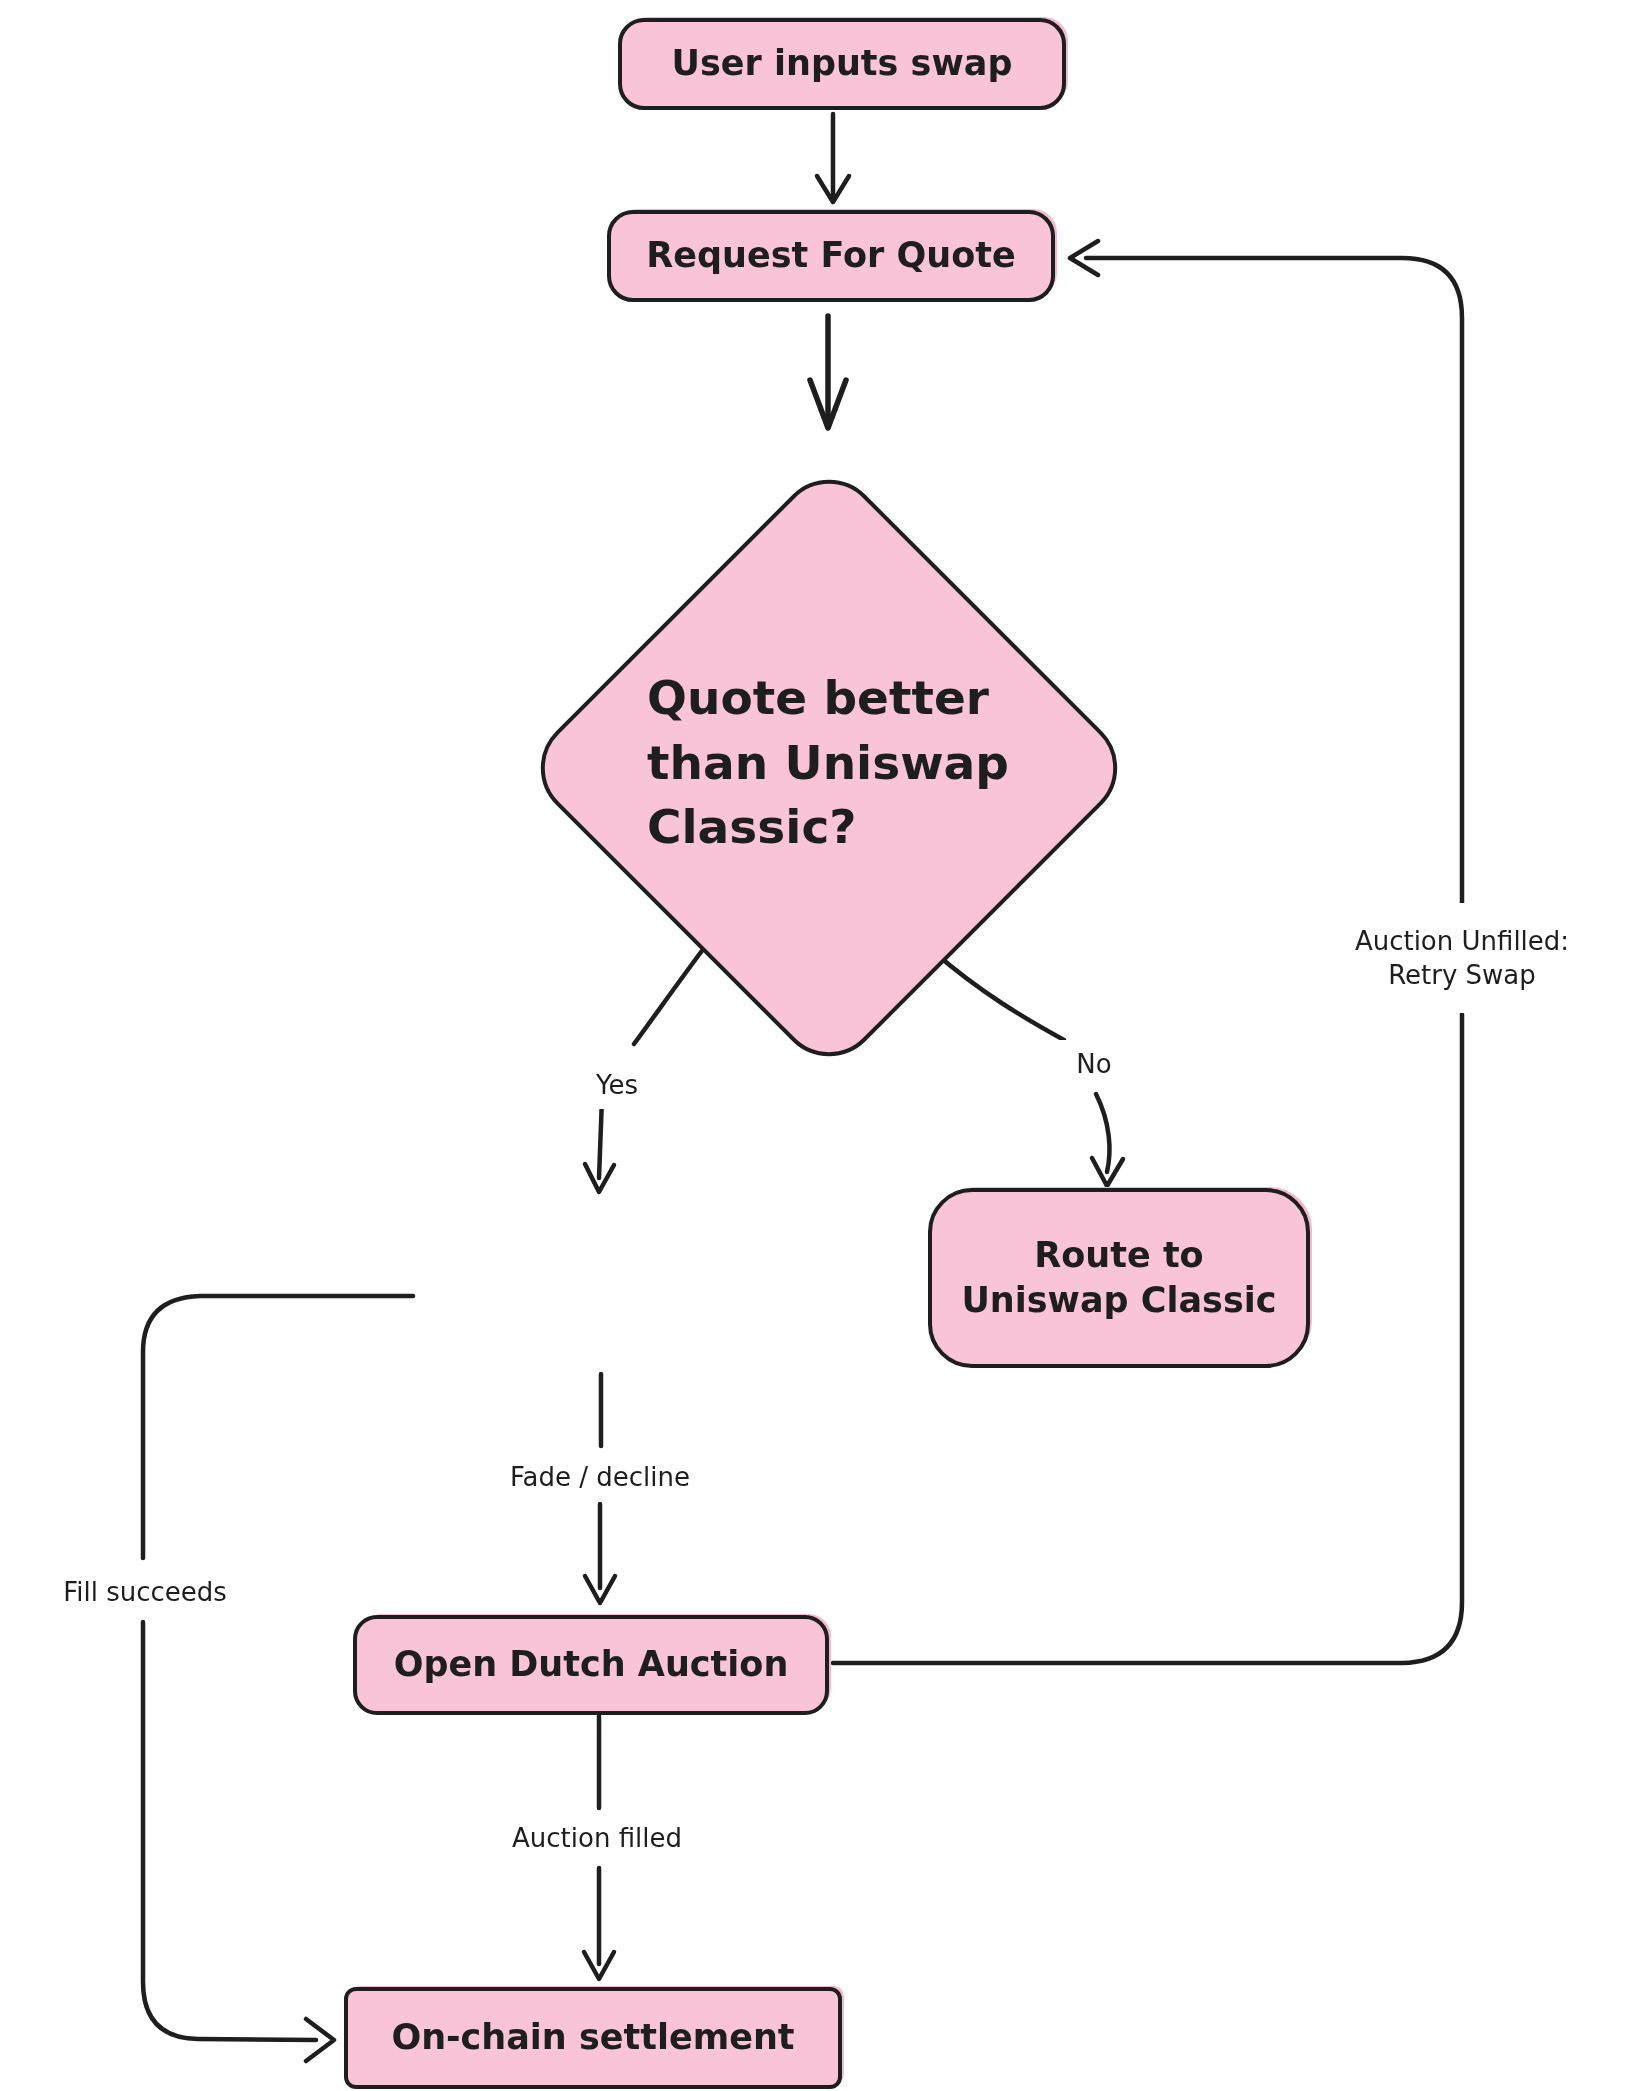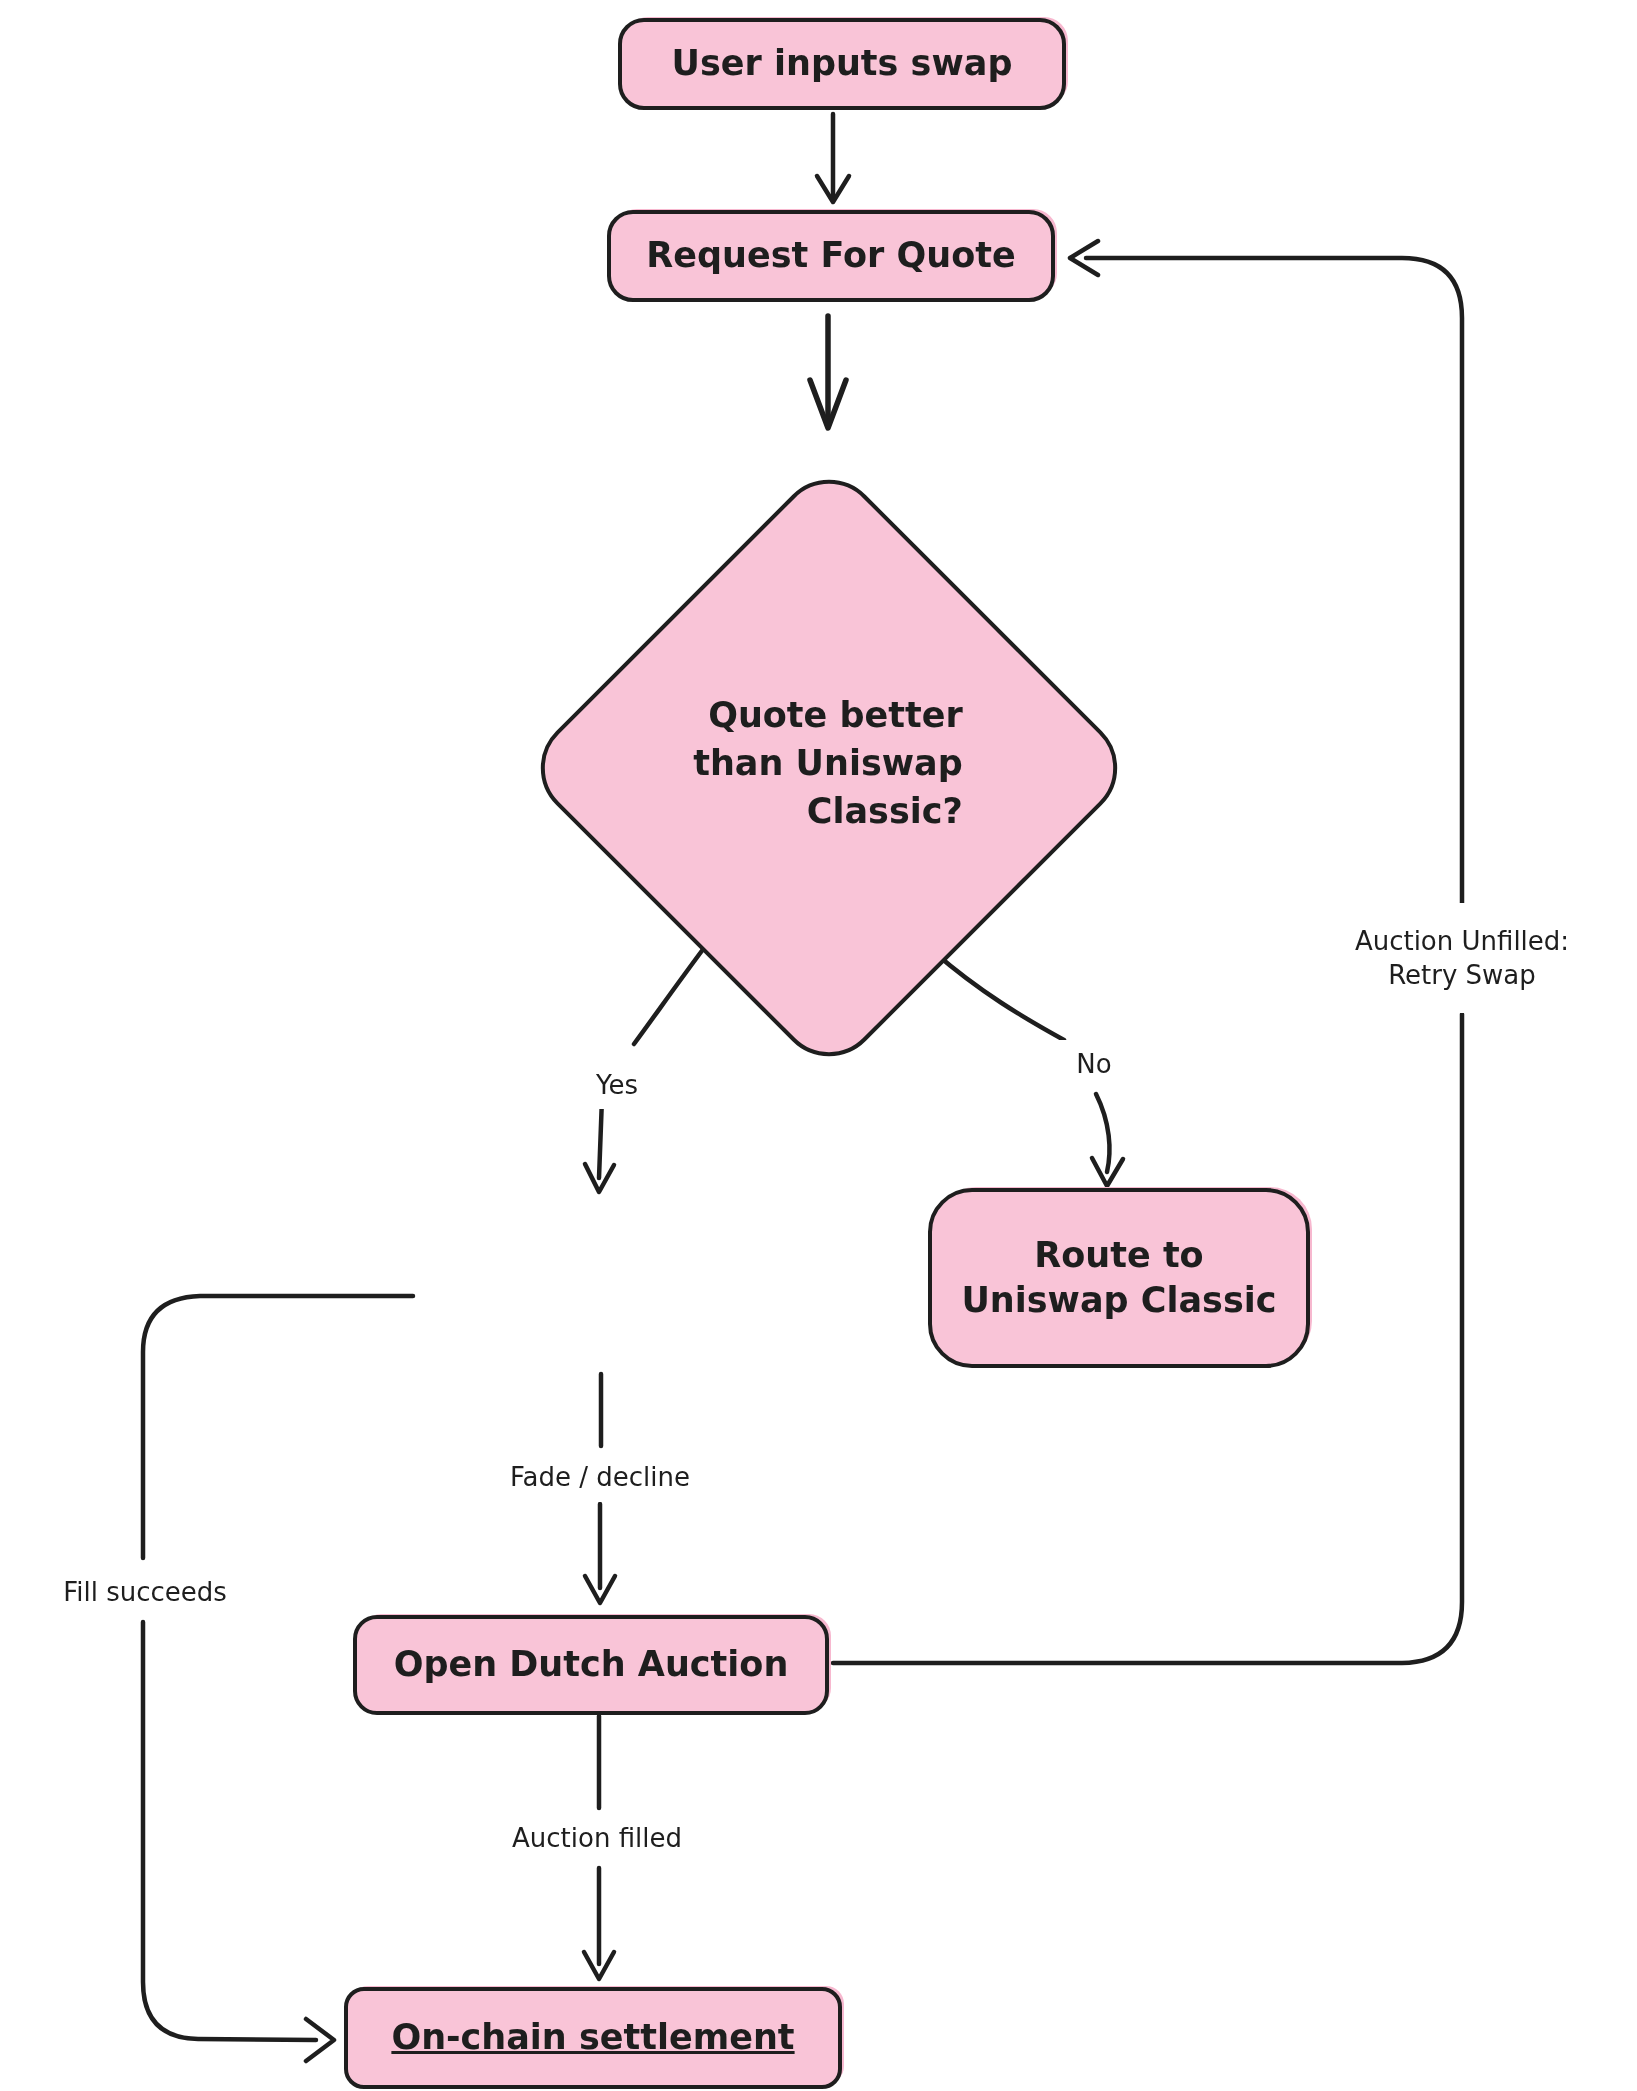--- a/index.html
+++ b/index.html
@@ -31,21 +31,21 @@
     left:610px;top:549px;width:438px;height:438px;
     background:#f9c4d7;
     border:4.5px solid #1e1e1e;
     border-radius:52px;
     transform:rotate(45deg);
     box-sizing:border-box;
   }
   .diamond-label{
     position:absolute;left:523px;top:453px;width:610px;height:620px;
     display:flex;align-items:center;justify-content:center;
-    text-align:right;font-size:35px;font-weight:600;line-height:1.38;
+    text-align:left;font-size:47px;font-weight:600;line-height:1.38;
     white-space:pre-line;
   }
   .edge-label{
     position:absolute;
     display:flex;align-items:center;justify-content:center;
     text-align:center;
     font-size:26px;font-weight:400;line-height:1.32;
     white-space:pre-line;
     background:#ffffff;
   }
@@ -104,21 +104,21 @@
 
   <div class="node" style="left:928px;top:1188px;width:382px;height:180px;border-radius:44px;">
     <span>Route to
 Uniswap Classic</span>
   </div>
 
   <div class="node" style="left:353px;top:1615px;width:476px;height:100px;border-radius:24px;">
     <span>Open Dutch Auction</span>
   </div>
 
-  <div class="node" style="left:344px;top:1987px;width:498px;height:102px;border-radius:20px;text-decoration:underline;">
+  <div class="node" style="left:344px;top:1987px;width:498px;height:102px;border-radius:12px;">
     <span>On-chain settlement</span>
   </div>
 
   <div class="edge-label" style="left:549px;top:1049px;width:136px;height:48px;margin-top:12px;">Yes</div>
 
   <div class="edge-label" style="left:1026px;top:1040px;width:136px;height:48px;">No</div>
 
   <div class="edge-label" style="left:432px;top:1452px;width:336px;height:50px;">Fade / decline</div>
 
   <div class="edge-label" style="left:429px;top:1813px;width:336px;height:50px;">Auction filled</div>

